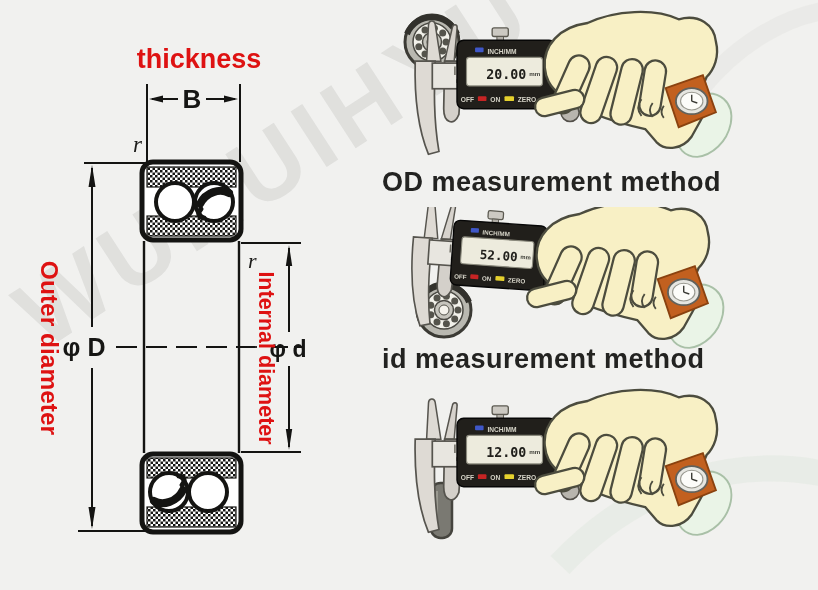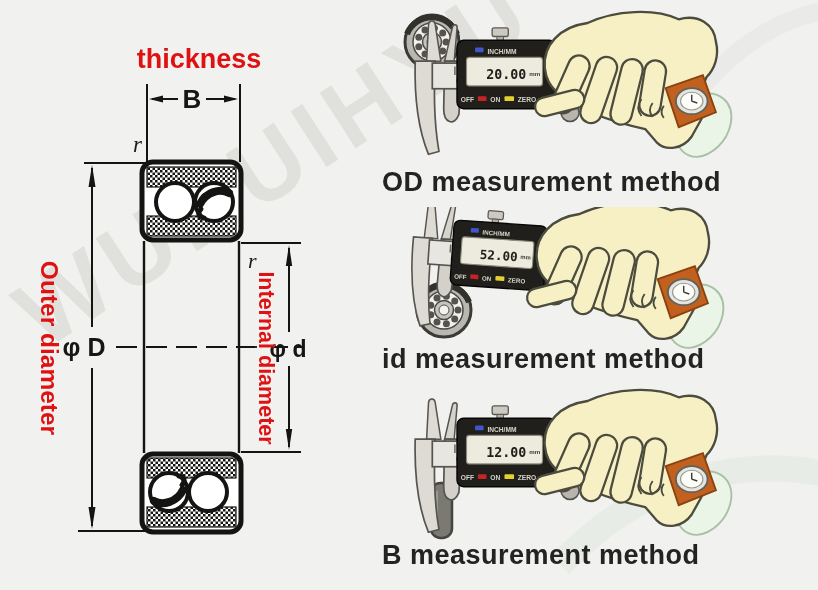--- a/index.html
+++ b/index.html
@@ -179,15 +179,14 @@
 
   <svg class="photo" style="left:386px;top:388px" width="394" height="152" viewBox="0 0 394 152">
     <use href="#sym-bearing-cyl" transform="translate(45,95)"></use>
     <g transform="translate(14,-2) scale(0.95)">
       <use href="#sym-caliper"></use>
       <text class="lcd-val" x="133" y="75" text-anchor="end">12.00</text>
       <text class="lcd-unit" x="136" y="72">mm</text>
     </g>
     <use href="#sym-hand" transform="translate(116,0) scale(0.93)"></use>
   </svg>
-  <div class="caption" style="top:540px">B measurement method</div>
 
 </div>
 
 </body></html>

